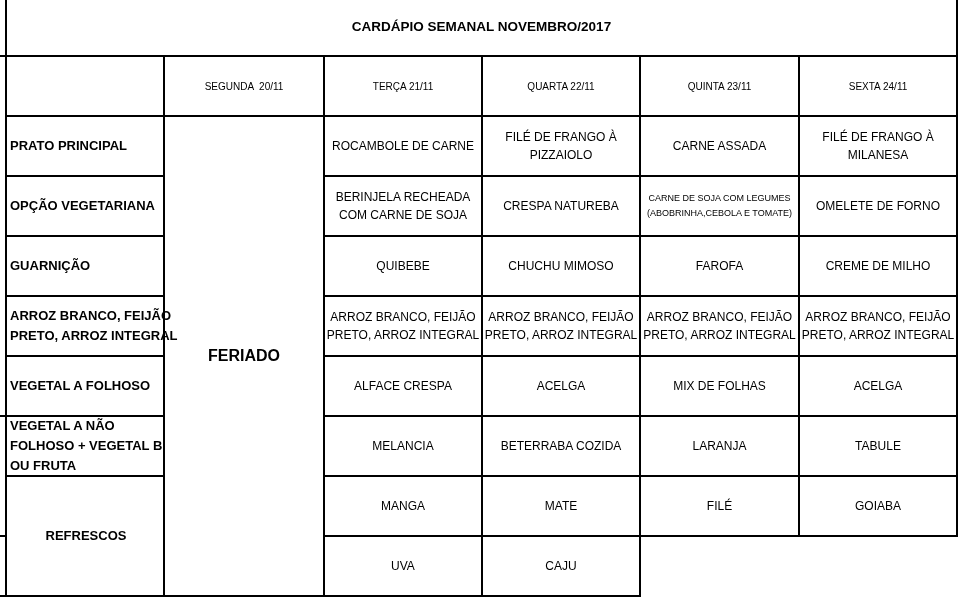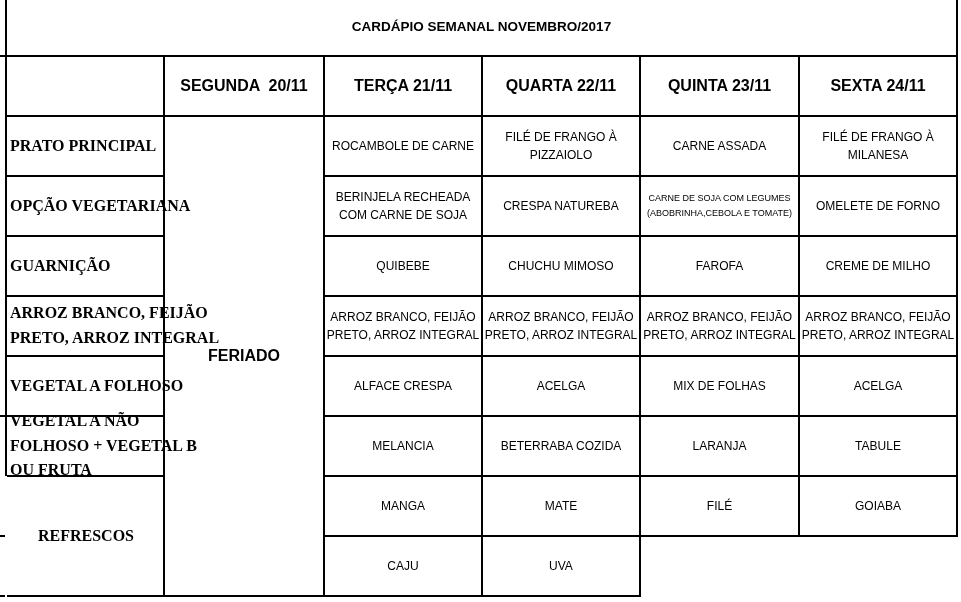--- a/index.html
+++ b/index.html
@@ -14,21 +14,21 @@
     background: #ffffff;
     overflow: hidden;
     font-family: "Liberation Sans", sans-serif;
     color: #000000;
   }
   .grid {
     position: absolute;
     left: 5px;
     top: 0;
     width: 953px;
-    height: 476px;
+    height: 597px;
     box-sizing: border-box;
     border-left: 2px solid #000;
     display: grid;
     grid-template-columns: 158px 160px 158px 158px 159px 158px;
     grid-template-rows: 57px repeat(9, 60px);
   }
   .cell {
     box-sizing: border-box;
     border-right: 2px solid #000;
     border-bottom: 2px solid #000;
@@ -41,31 +41,30 @@
     line-height: 1.5;
     padding: 0 2px;
     overflow: visible;
   }
   .ttl {
     grid-column: 1 / -1;
     font-weight: 700;
     font-size: 13.5px;
   }
   .hdr {
-    font-weight: 700;
-    font-size: 16px;
+    font-weight: 400;
+    font-size: 10px;
   }
   .lbl {
     justify-content: flex-start;
     text-align: left;
     font-weight: 700;
-    font-size: 16px;
+    font-size: 13px;
     line-height: 1.55;
     padding: 0 1px 0 3px;
-    font-family: Liberation Serif, serif;
   }
   .feriado {
     grid-column: 2;
     grid-row: 3 / 11;
     font-weight: 700;
     font-size: 16px;
   }
   .refrescos {
     grid-column: 1;
     grid-row: 9 / 11;
@@ -148,22 +147,22 @@
     <div class="cell">MELANCIA</div>
     <div class="cell">BETERRABA COZIDA</div>
     <div class="cell">LARANJA</div>
     <div class="cell">TABULE</div>
 
     <div class="cell">MANGA</div>
     <div class="cell">MATE</div>
 
     <div class="cell">FILÉ</div>
     <div class="cell">GOIABA</div>
+    <div class="cell">UVA</div>
     <div class="cell">CAJU</div>
-    <div class="cell">UVA</div>
 
   </div>
 
   <div class="stub" style="top:55px"></div>
   <div class="stub" style="top:415px"></div>
   <div class="stub" style="top:535px"></div>
   <div class="stub" style="top:595px"></div>
 </div>
 
 </body></html>

